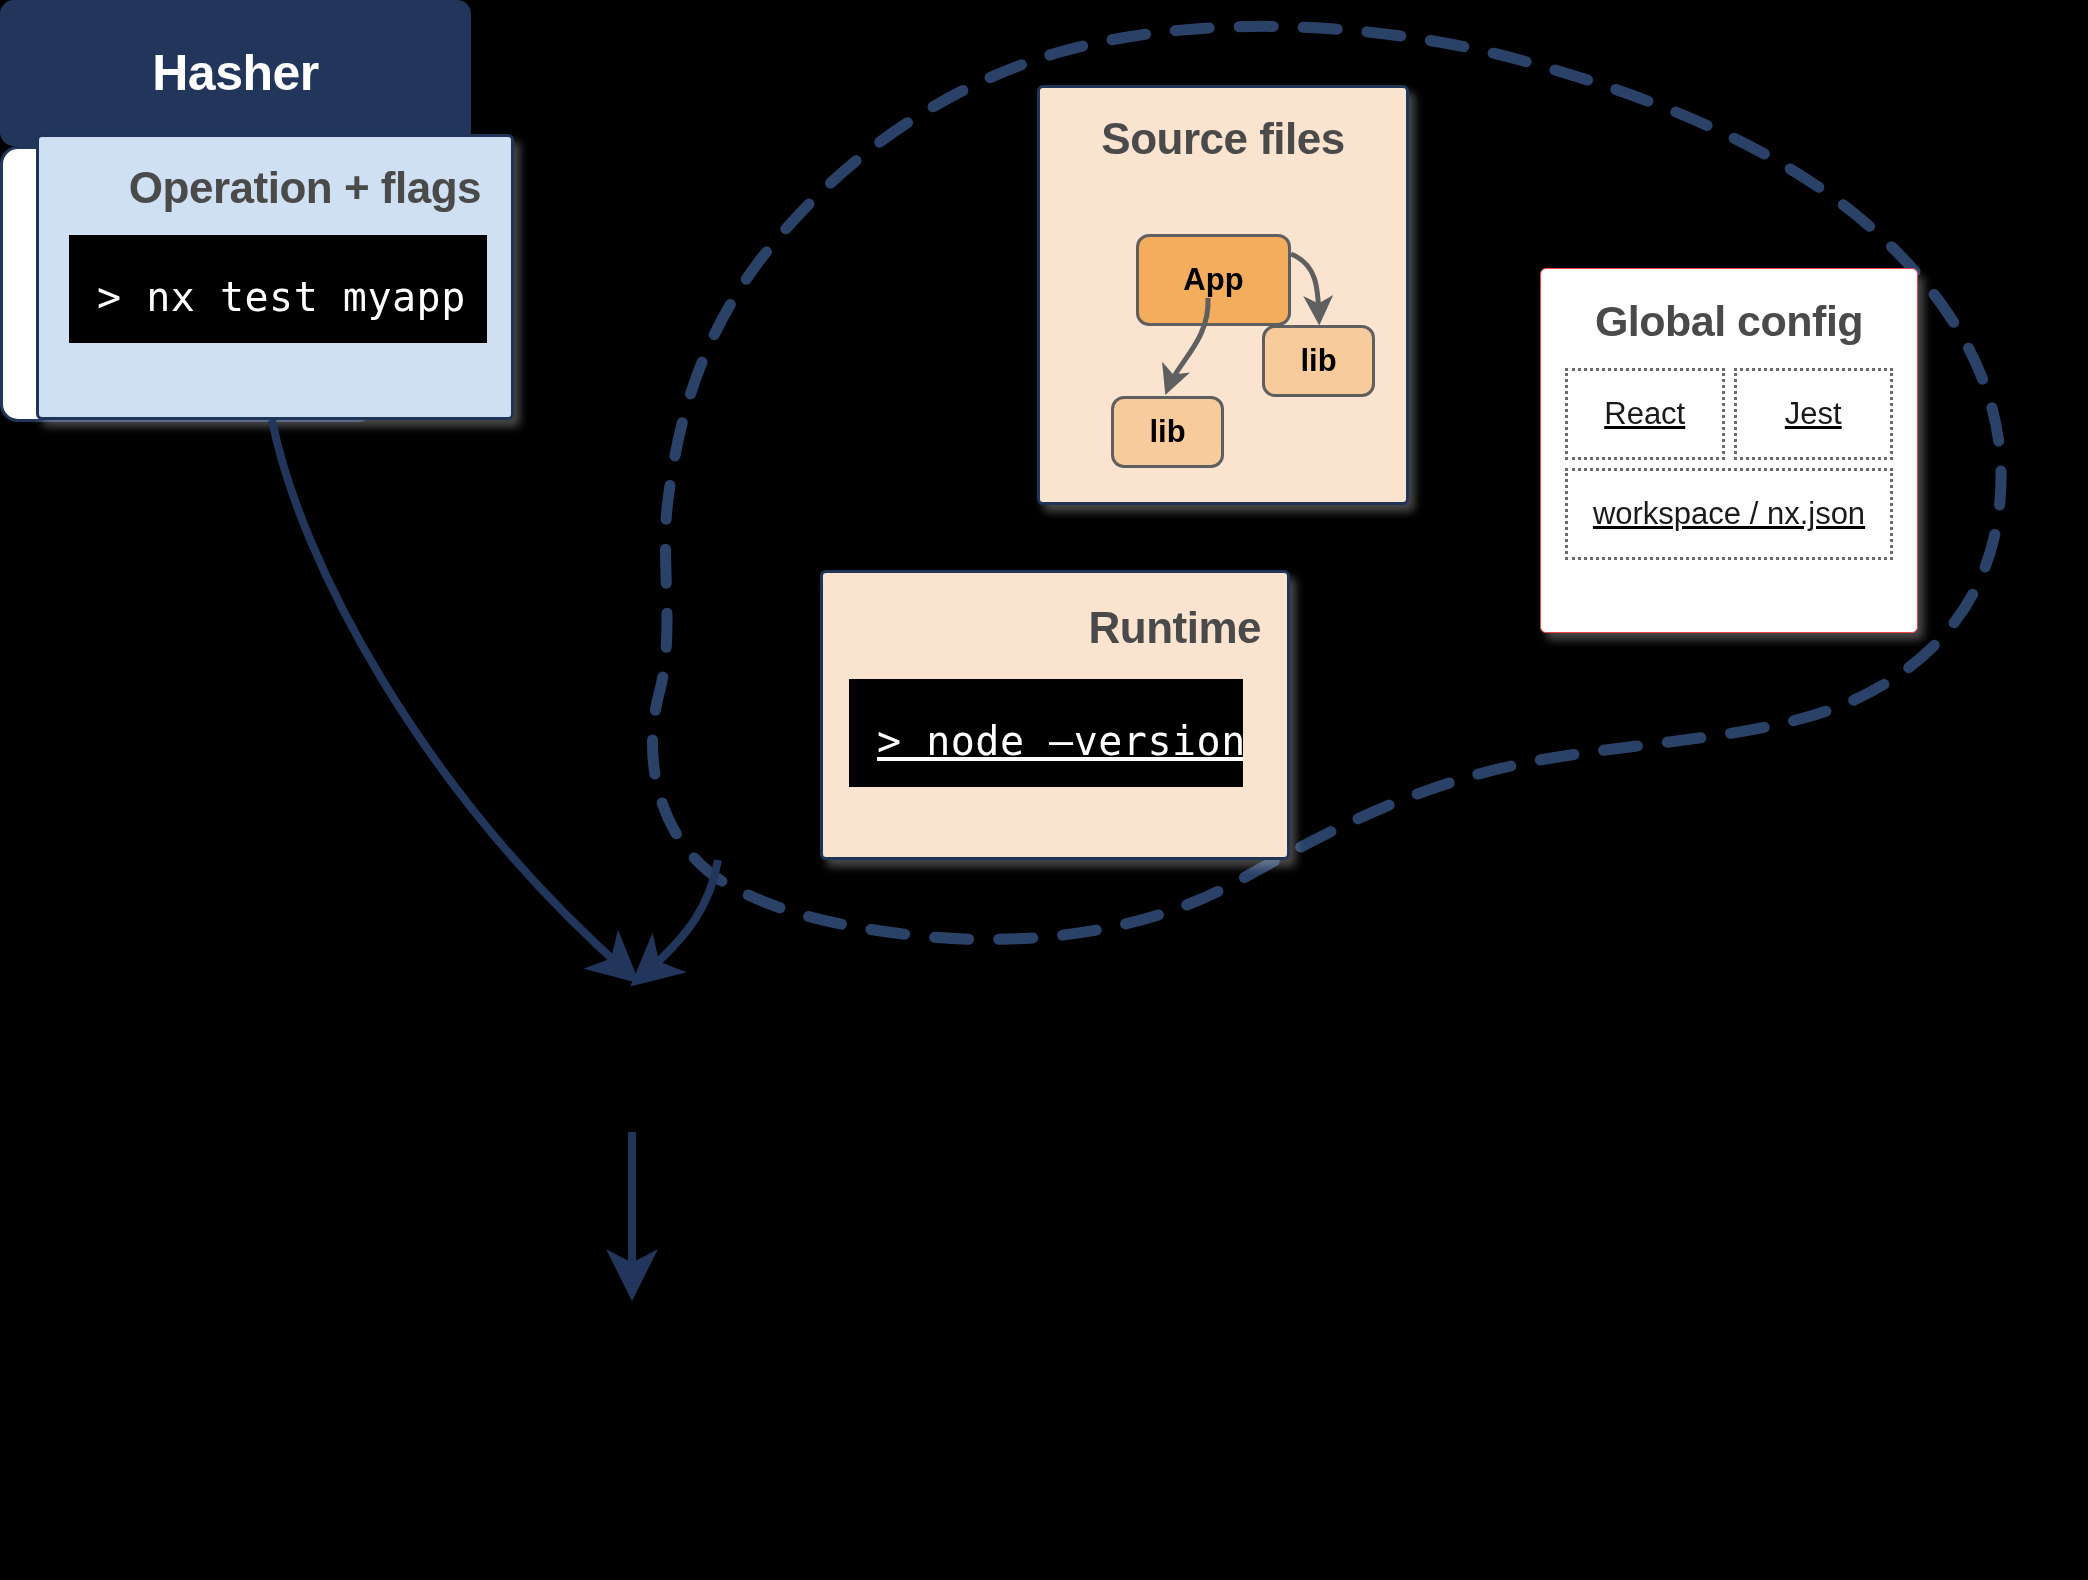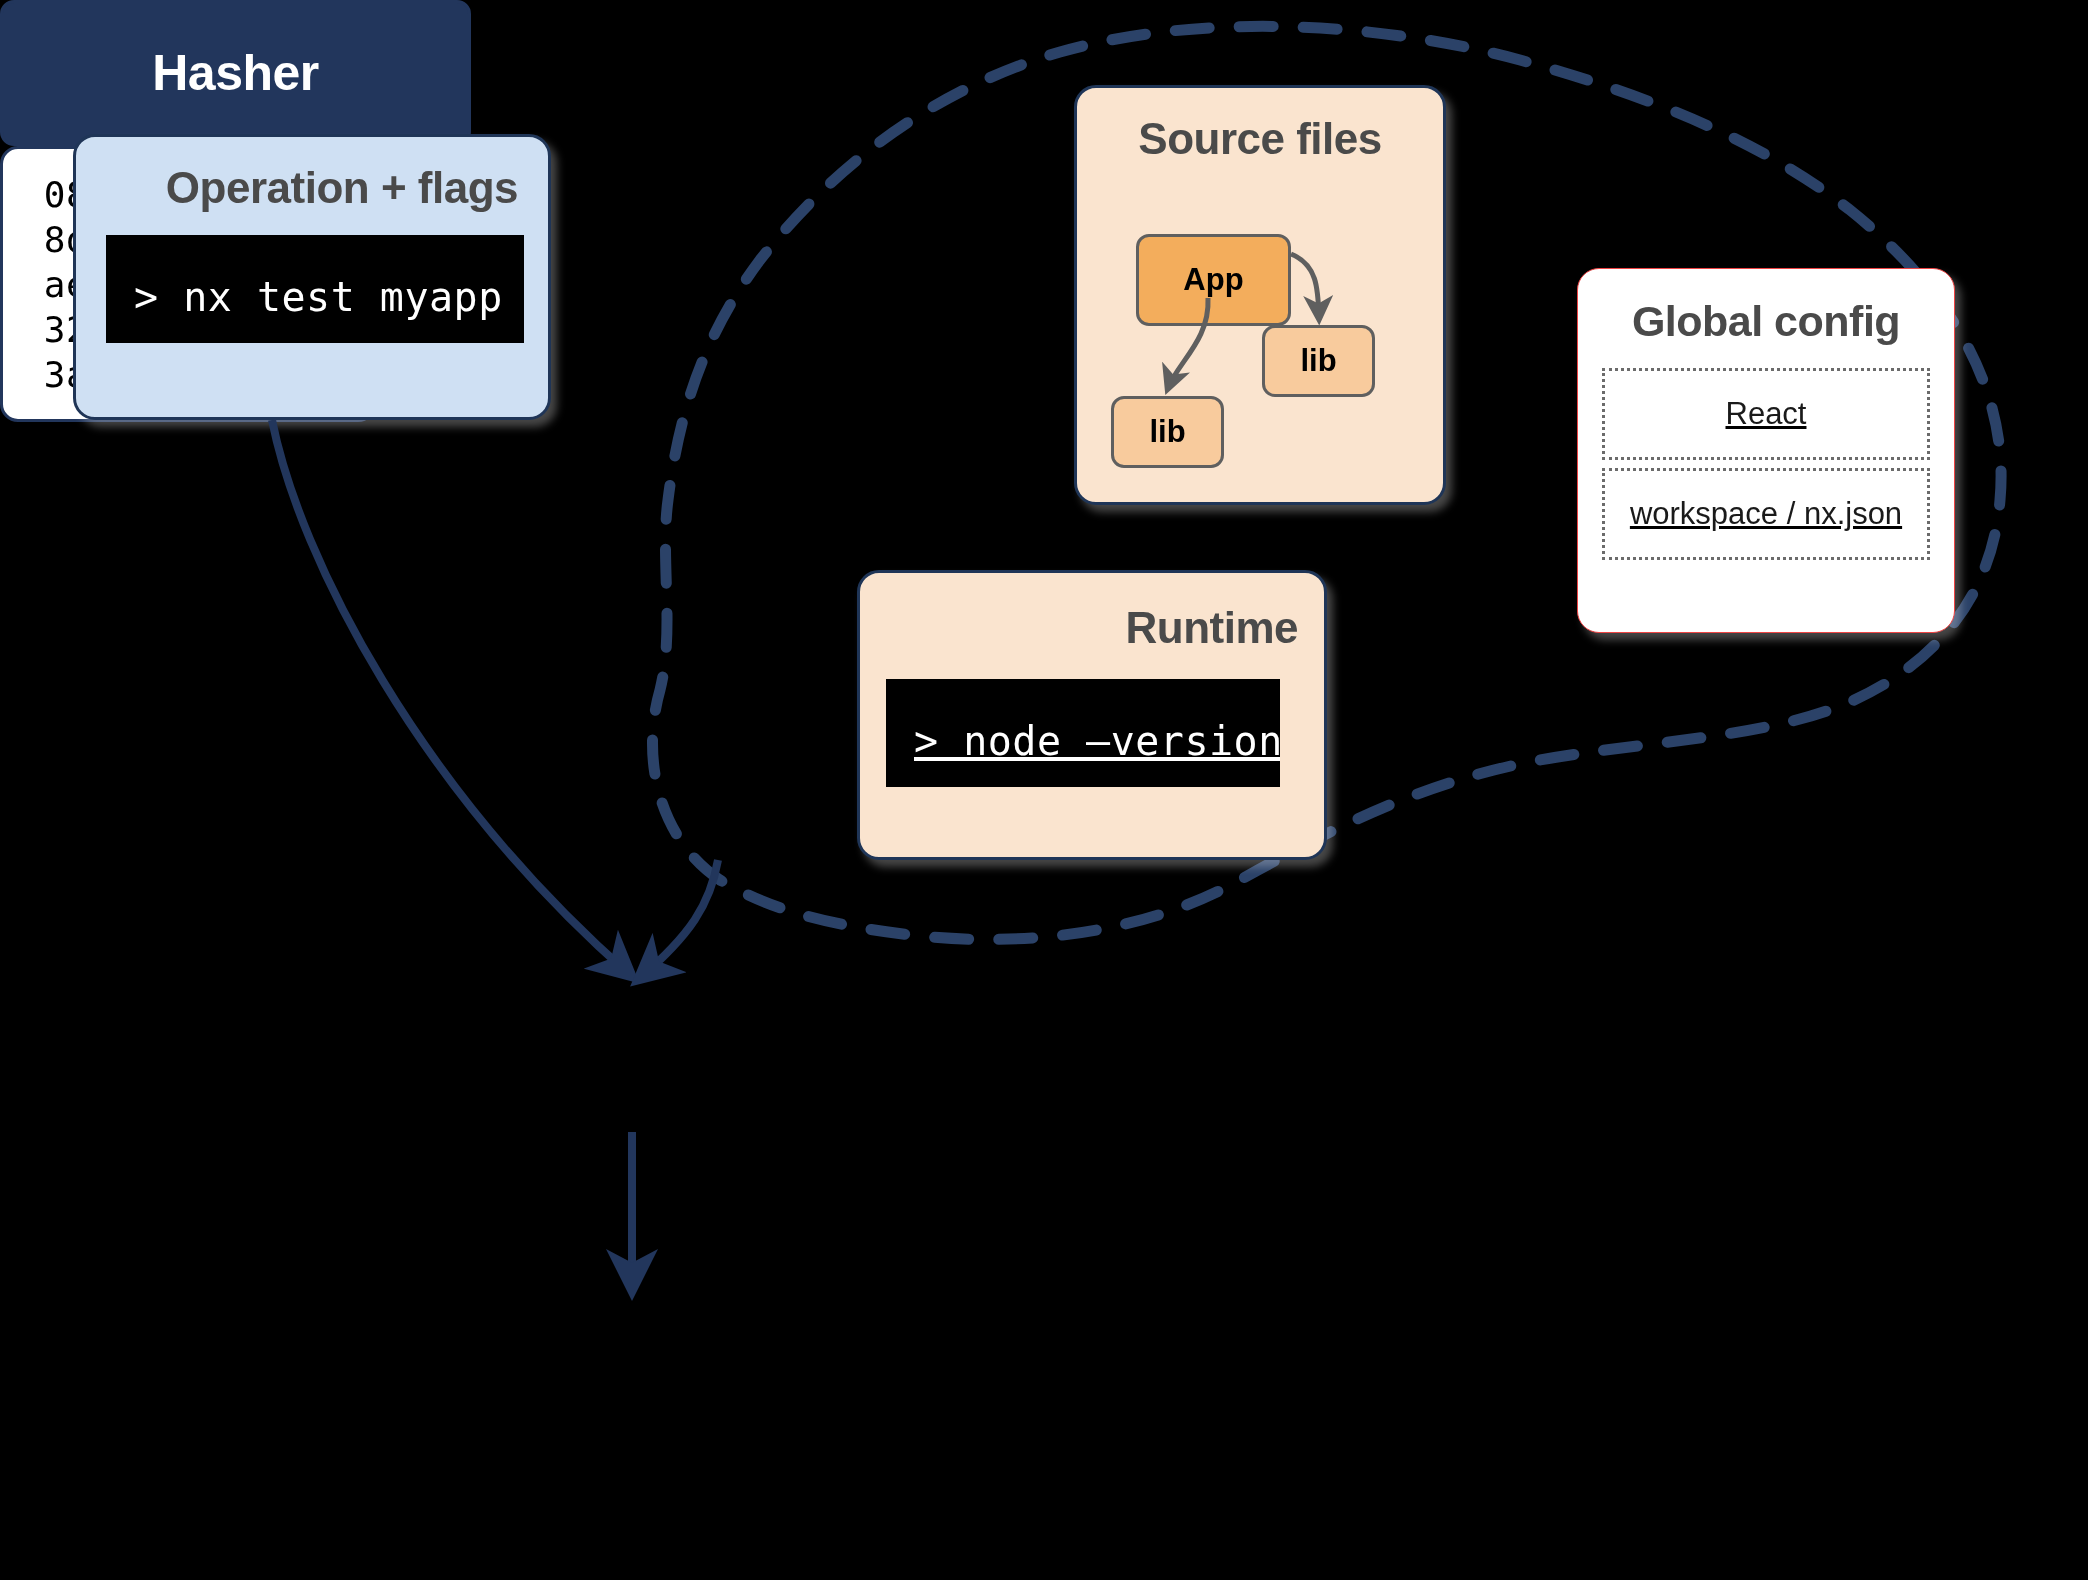--- a/index.html
+++ b/index.html
@@ -21,24 +21,23 @@
     top: 0;
     width: 2088px;
     height: 1580px;
   }
   #cloud-layer { z-index: 1; }
   #arrow-layer { z-index: 6; }
 
   .node {
     position: absolute;
     box-sizing: border-box;
-    border-radius: 22px;
+    border-radius: 6px;
     box-shadow: 6px 7px 9px rgba(255,255,255,0.28);
     z-index: 3;
-    margin-left: 37px;
   }
 
   
   #op-box {
     left: 36px;
     top: 134px;
     width: 478px;
     height: 286px;
     background: #cfe0f3;
     border: 3px solid #1f3557;
@@ -265,20 +264,21 @@
   </div>
   <div class="srcnode" id="src-app">App</div>
   <div class="srcnode" id="src-lib-right">lib</div>
   <div class="srcnode" id="src-lib-left">lib</div>
 
   <div class="node" id="cfg-box">
     <div id="cfg-title">Global config</div>
     <div id="cfg-grid">
       <div id="cfg-row">
         <div class="cfg-cell">React</div>
+        <div class="cfg-cell">Jest</div>
       </div>
       <div class="cfg-cell" id="cfg-wide">workspace / nx.json</div>
     </div>
   </div>
 
   <div class="node" id="rt-box">
     <div id="rt-title">Runtime</div>
     <div class="terminal" id="rt-term">&gt; node –version</div>
   </div>
 

